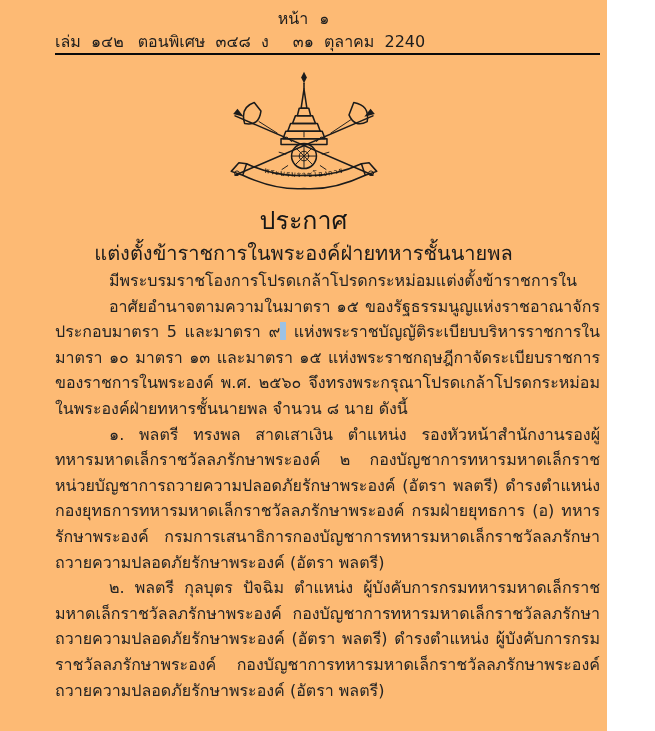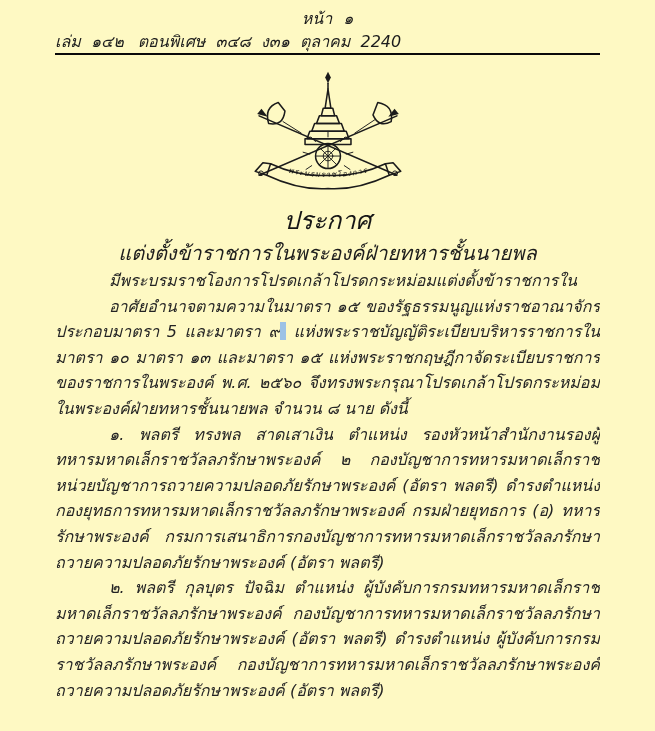--- a/index.html
+++ b/index.html
@@ -1,33 +1,32 @@
 <!DOCTYPE html>
 <html><head>
 <meta charset="utf-8">
 <style>
   html,body{margin:0;padding:0;background:#fff;}
   .page{
     position:relative;
-    width:655px;height:731px;
-    background:#fef9c3;
+    width:607px;height:731px;
+    background:#fdba74;
     font-family:"DejaVu Sans","Liberation Sans",sans-serif;
     color:#222222;
     overflow:hidden;
-    font-style:italic;
   }
   
   .page-num{
     position:absolute;top:6px;left:0;width:100%;
     text-align:center;font-size:16px;word-spacing:6px;color:#1c1c1c;
   }
   .masthead{
     position:absolute;top:29px;left:55px;width:545px;
     display:grid;grid-template-columns:1fr auto 1fr;align-items:baseline;
-    font-size:16px;color:#1c1c1c;word-spacing:5px;
+    font-size:16px;color:#1c1c1c;word-spacing:5px;gap:24px;
   }
   .mast-left{text-align:left;white-space:nowrap;}
   .mast-left .vol{margin-right:14px;}
   .mast-center{text-align:center;}
   .mast-right{text-align:right;white-space:nowrap;}
   .rule{
     position:absolute;top:53px;left:55px;width:545px;height:0;
     border-top:2px solid #0a0a0a;
   }
   

